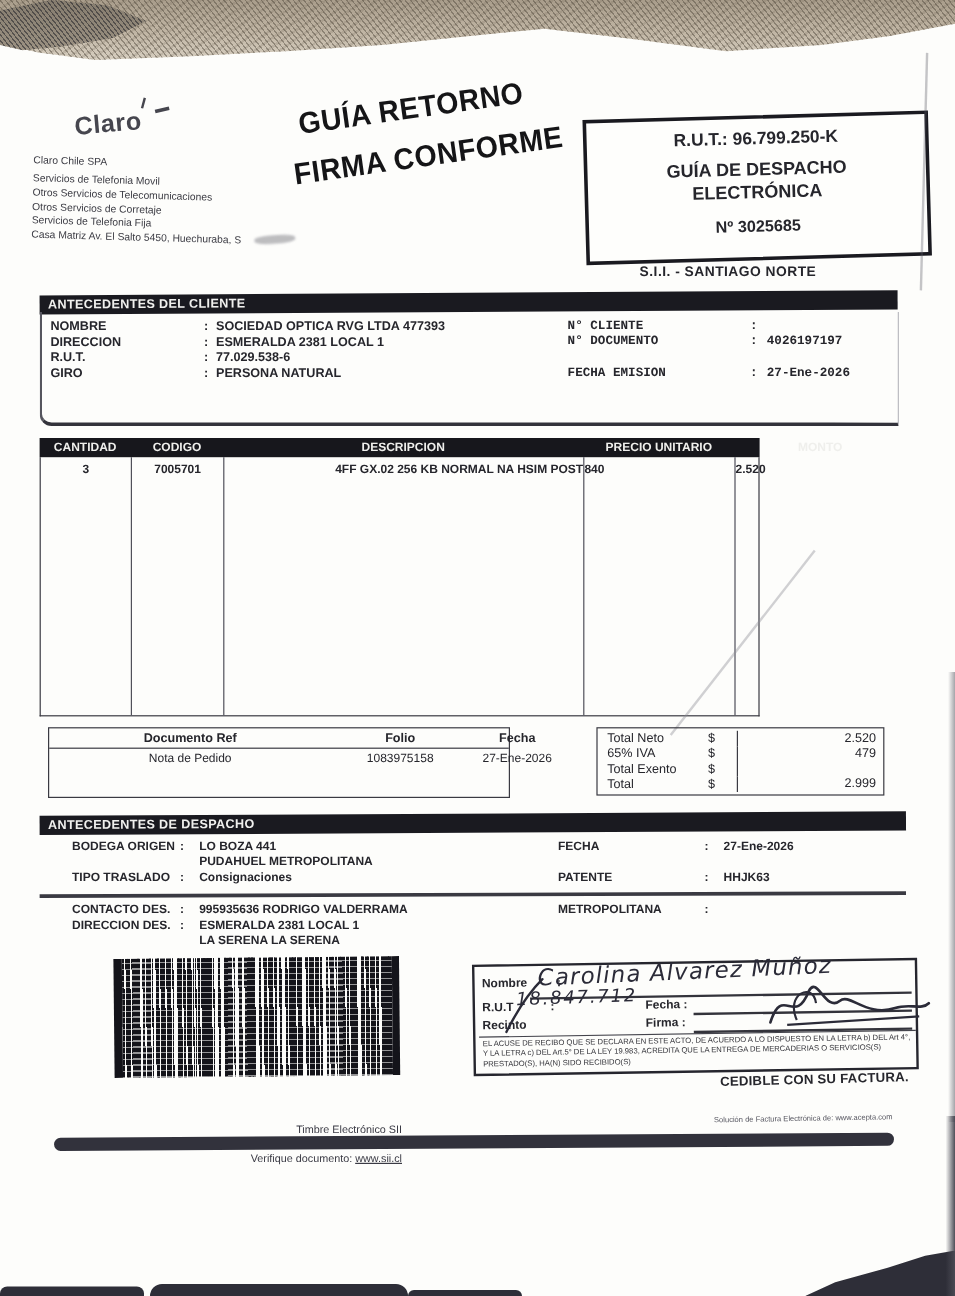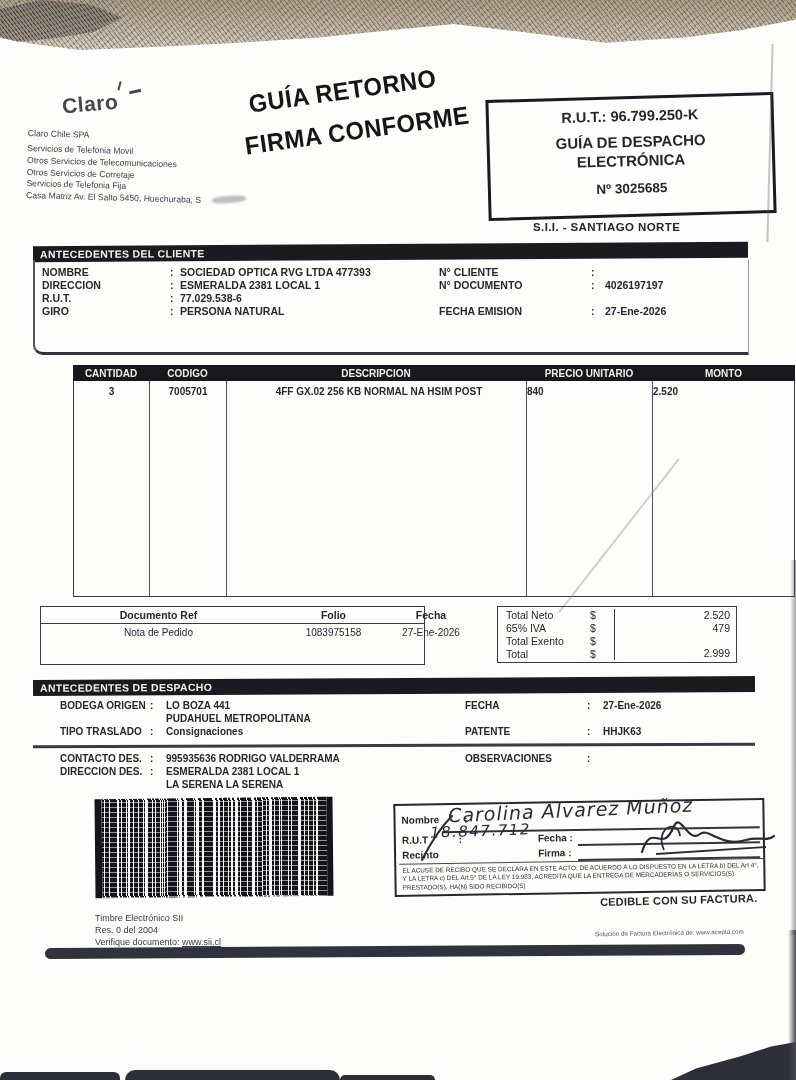--- a/index.html
+++ b/index.html
@@ -50,33 +50,33 @@
 
   
   .client-box{left:33px;top:260px;width:713px;height:92px;border-left:2.5px solid #55555e;
               border-bottom:3px solid #33333b;border-right:1.5px solid #9a9aa2;
               border-bottom-left-radius:10px;}
   .frow{display:flex;height:13px;align-items:center;font-size:10.5px;font-weight:bold;white-space:nowrap;}
   .client-left{left:42px;top:265px;width:410px;}
   .client-left .lab{width:128px;}
   .client-left .col{width:10px;}
   .client-left .cont{padding-left:138px;}
-  .client-right{left:439px;top:265px;width:300px;}
+  .client-right{left:473px;top:265px;width:300px;font-family:Liberation Mono, monospace;}
   .client-right .lab{width:152px;}
   .client-right .col{width:14px;}
 
   
-  .items{left:33px;top:365px;width:722px;margin-left:40px;}
+  .items{left:33px;top:365px;width:600px;}
   .it-head{display:grid;grid-template-columns:76px 77px 300px 126px 143px;background:#17171c;
            color:#efefec;height:16px;align-items:center;font-size:10px;font-weight:bold;text-align:center;}
   .it-body{display:grid;grid-template-columns:76px 77px 300px 126px 143px;height:216px;
            border:1.6px solid #3a3a42;border-top:none;box-sizing:border-box;}
   .it-body > div{border-right:1.2px solid #50505a;padding-top:5px;font-size:10px;font-weight:600;box-sizing:border-box;}
   .it-body > div:last-child{border-right:none;}
-  .tc{text-align:center;} .tl{text-align:center;padding-left:5px;} .tr{padding-right:9px;}
+  .tc{text-align:center;} .tl{text-align:right;padding-left:5px;} .tr{padding-right:9px;}
   .crease{left:618px;top:438px;width:1.5px;height:195px;background:rgba(140,140,150,.4);transform:rotate(38deg);}
   .paper-edge{left:769px;top:44px;width:1.5px;height:198px;background:rgba(90,90,100,.35);transform:rotate(1.5deg);}
 
   
   .ref{left:40px;top:606px;width:385px;height:59px;border:1.6px solid #3a3a42;box-sizing:border-box;}
   .ref-head{display:grid;grid-template-columns:235px 115px 80px;height:16px;align-items:center;
             border-bottom:1.5px solid #3a3a42;font-size:10.5px;font-weight:bold;text-align:center;}
   .ref-row{display:grid;grid-template-columns:235px 115px 80px;font-size:10px;text-align:center;padding-top:3px;}
 
   
@@ -98,21 +98,21 @@
   .frow2{display:flex;height:13px;align-items:center;font-size:10px;font-weight:bold;white-space:nowrap;}
   .desp-divider{left:33px;top:744px;width:722px;height:2.5px;background:#3a3a42;transform:rotate(-.2deg);}
 
   
   .barcode{left:95px;top:798px;width:238px;height:99px;transform:rotate(-.6deg);
     border-left:7px solid #14141a;border-right:6px solid #14141a;box-sizing:border-box;
     background:
       repeating-linear-gradient(0deg, rgba(253,253,251,.55) 0 1px, transparent 1px 5px),
       repeating-linear-gradient(90deg, #14141a 0 2px, transparent 2px 3px, #14141a 3px 7px, transparent 7px 8px, #14141a 8px 9px, transparent 9px 12px, #14141a 12px 14px, transparent 14px 17px),
       repeating-linear-gradient(90deg, transparent 0 4px, #14141a 4px 5px, transparent 5px 9px, #14141a 9px 12px, transparent 12px 13px, #14141a 13px 15px, transparent 15px 19px);}
-  .timbre-caption{left:95px;top:912px;width:240px;text-align:left;font-size:9px;
+  .timbre-caption{left:95px;top:935px;width:240px;text-align:right;font-size:9px;
                   line-height:1.35;color:#3a3a44;}
   .timbre-caption .link{text-decoration:underline;}
 
   
   .sigbox{left:394px;top:801px;width:371px;height:93px;border:2px solid #26262e;
           transform:rotate(-.9deg);box-sizing:border-box;font-size:10px;font-weight:bold;}
   .sig-lab{position:absolute;white-space:nowrap;}
   .sig-line{position:absolute;height:1.5px;background:#33333b;}
   .legal{position:absolute;left:3px;top:58px;width:358px;border-top:1.2px solid #44444c;
          padding:2px 3px 0 3px;font-size:6.4px;line-height:1.3;font-weight:normal;color:#333339;}
@@ -315,21 +315,21 @@
       <span class="lab">DIRECCION DES.</span>
       <span class="col">:</span>
       <span>ESMERALDA 2381 LOCAL 1</span>
     </div>
     <div class="frow2 cont">
       <span>LA SERENA  LA SERENA</span>
     </div>
   </div>
   <div class="abs desp-right" style="top:752px;">
     <div class="frow2">
-      <span class="lab">OBSERVACIONES</span>
+      <span class="lab">METROPOLITANA</span>
       <span class="col">:</span>
       <span></span>
     </div>
   </div>
 
   <div class="abs barcode"></div>
   <div class="abs timbre-caption">
     <div>Timbre Electrónico SII</div>
     <div>Res. 0 del 2004</div>
     <div>

